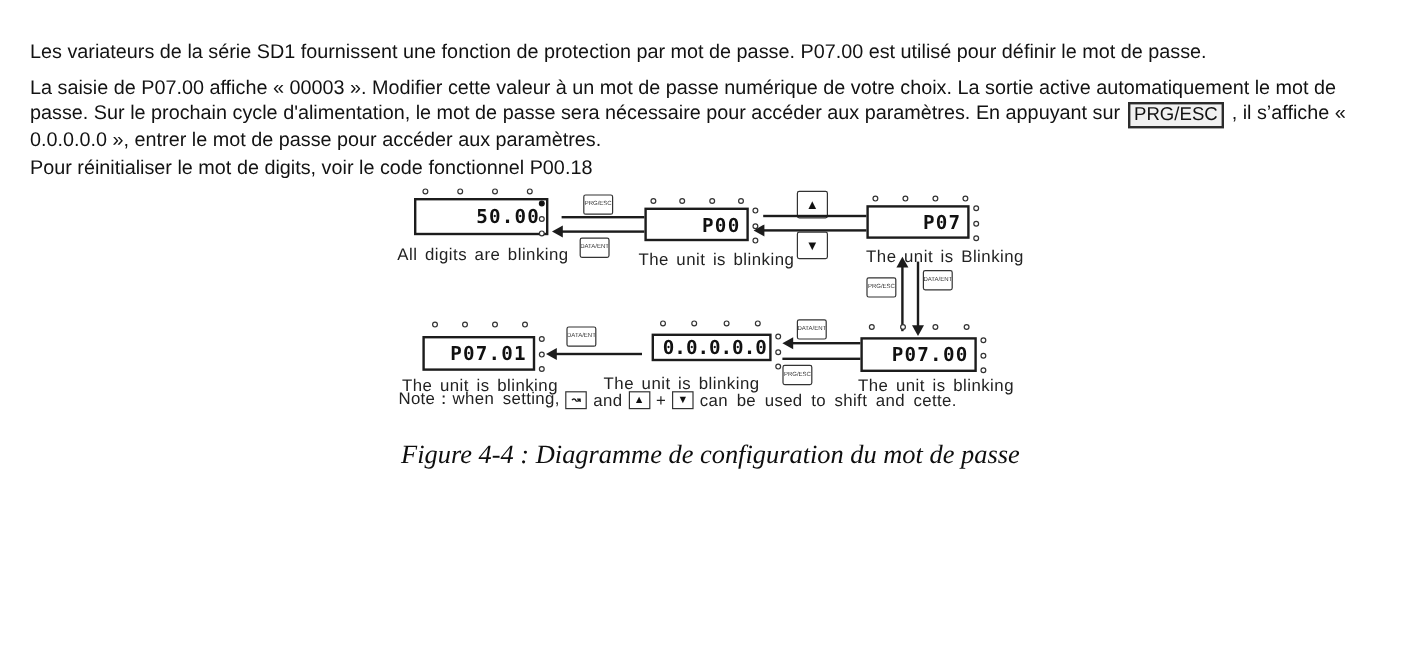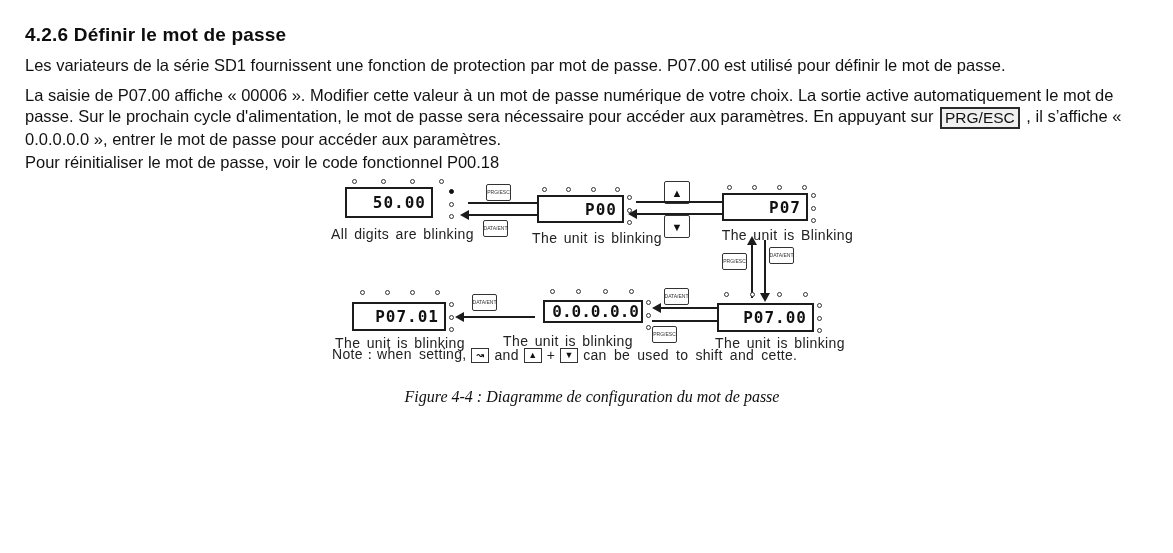--- a/index.html
+++ b/index.html
@@ -59,54 +59,53 @@
   .noteline {
     position:absolute; display:flex; align-items:center; gap:5px;
     font-size:14px; color:#222; letter-spacing:0.3px; word-spacing:3px;
   }
   .notekey {
     display:inline-flex; border:1.4px solid #333; background:#fff; width:18px; height:15px;
     align-items:center; justify-content:center; font-size:9px; font-weight:bold; color:#111;
   }
   .caption {
     text-align:center; font-family:"Liberation Serif", serif; font-style:italic;
-    font-size:16px; color:#0e0e0e; margin-top:14px;
+    font-size:22px; color:#0e0e0e; margin-top:14px;
   }
 </style>
 </head>
 <body>
 
 <div class="page">
 
-  <h2 class="heading">4.2.6 Définir le mot de passe</h2>
 
   <p class="para">
     <span>Les variateurs de la série SD1 fournissent une fonction de protection par mot de passe. P07.00 est utilisé pour définir le mot de passe.</span>
   </p>
 
   <p class="para">
-    <span>La saisie de P07.00 affiche « 00006 ». Modifier cette valeur à un mot de passe numérique de votre choix. La sortie active automatiquement le mot de passe. Sur le prochain cycle d'alimentation, le mot de passe sera nécessaire pour accéder aux paramètres. En appuyant sur</span>
+    <span>La saisie de P07.00 affiche « 00003 ». Modifier cette valeur à un mot de passe numérique de votre choix. La sortie active automatiquement le mot de passe. Sur le prochain cycle d'alimentation, le mot de passe sera nécessaire pour accéder aux paramètres. En appuyant sur</span>
     <span class="keybox">PRG/ESC</span>
     <span>, il s’affiche « 0.0.0.0.0 », entrer le mot de passe pour accéder aux paramètres.</span>
   </p>
 
 
   <p class="para tight">
-    <span>Pour réinitialiser le mot de passe, voir le code fonctionnel P00.18</span>
+    <span>Pour réinitialiser le mot de digits, voir le code fonctionnel P00.18</span>
   </p>
 
   <div class="diagram">
 
     <div class="dots-h" style="left:327px;top:1px;width:92px;">
         <span class="dot"></span>
         <span class="dot"></span>
         <span class="dot"></span>
         <span class="dot"></span>
       </div>
-    <div class="seg" style="left:320px;top:9px;width:88px;height:31px;">50.00</div>
+    <div class="seg" style="left:320px;top:9px;width:112px;height:31px;">50.00</div>
     <div class="dots-v" style="left:424px;top:11px;">
         <span class="dot filled"></span>
         <span class="dot"></span>
         <span class="dot"></span>
       </div>
     <div class="dlabel" style="left:305px;top:48px;width:145px;">All digits are blinking</div>
 
     <div class="key tiny" style="left:461px;top:6px;">PRG/ESC</div>
     <div class="hline to-r" style="left:443px;top:24px;width:116px;"></div>
     <div class="hline to-l" style="left:443px;top:36px;width:116px;"></div>

